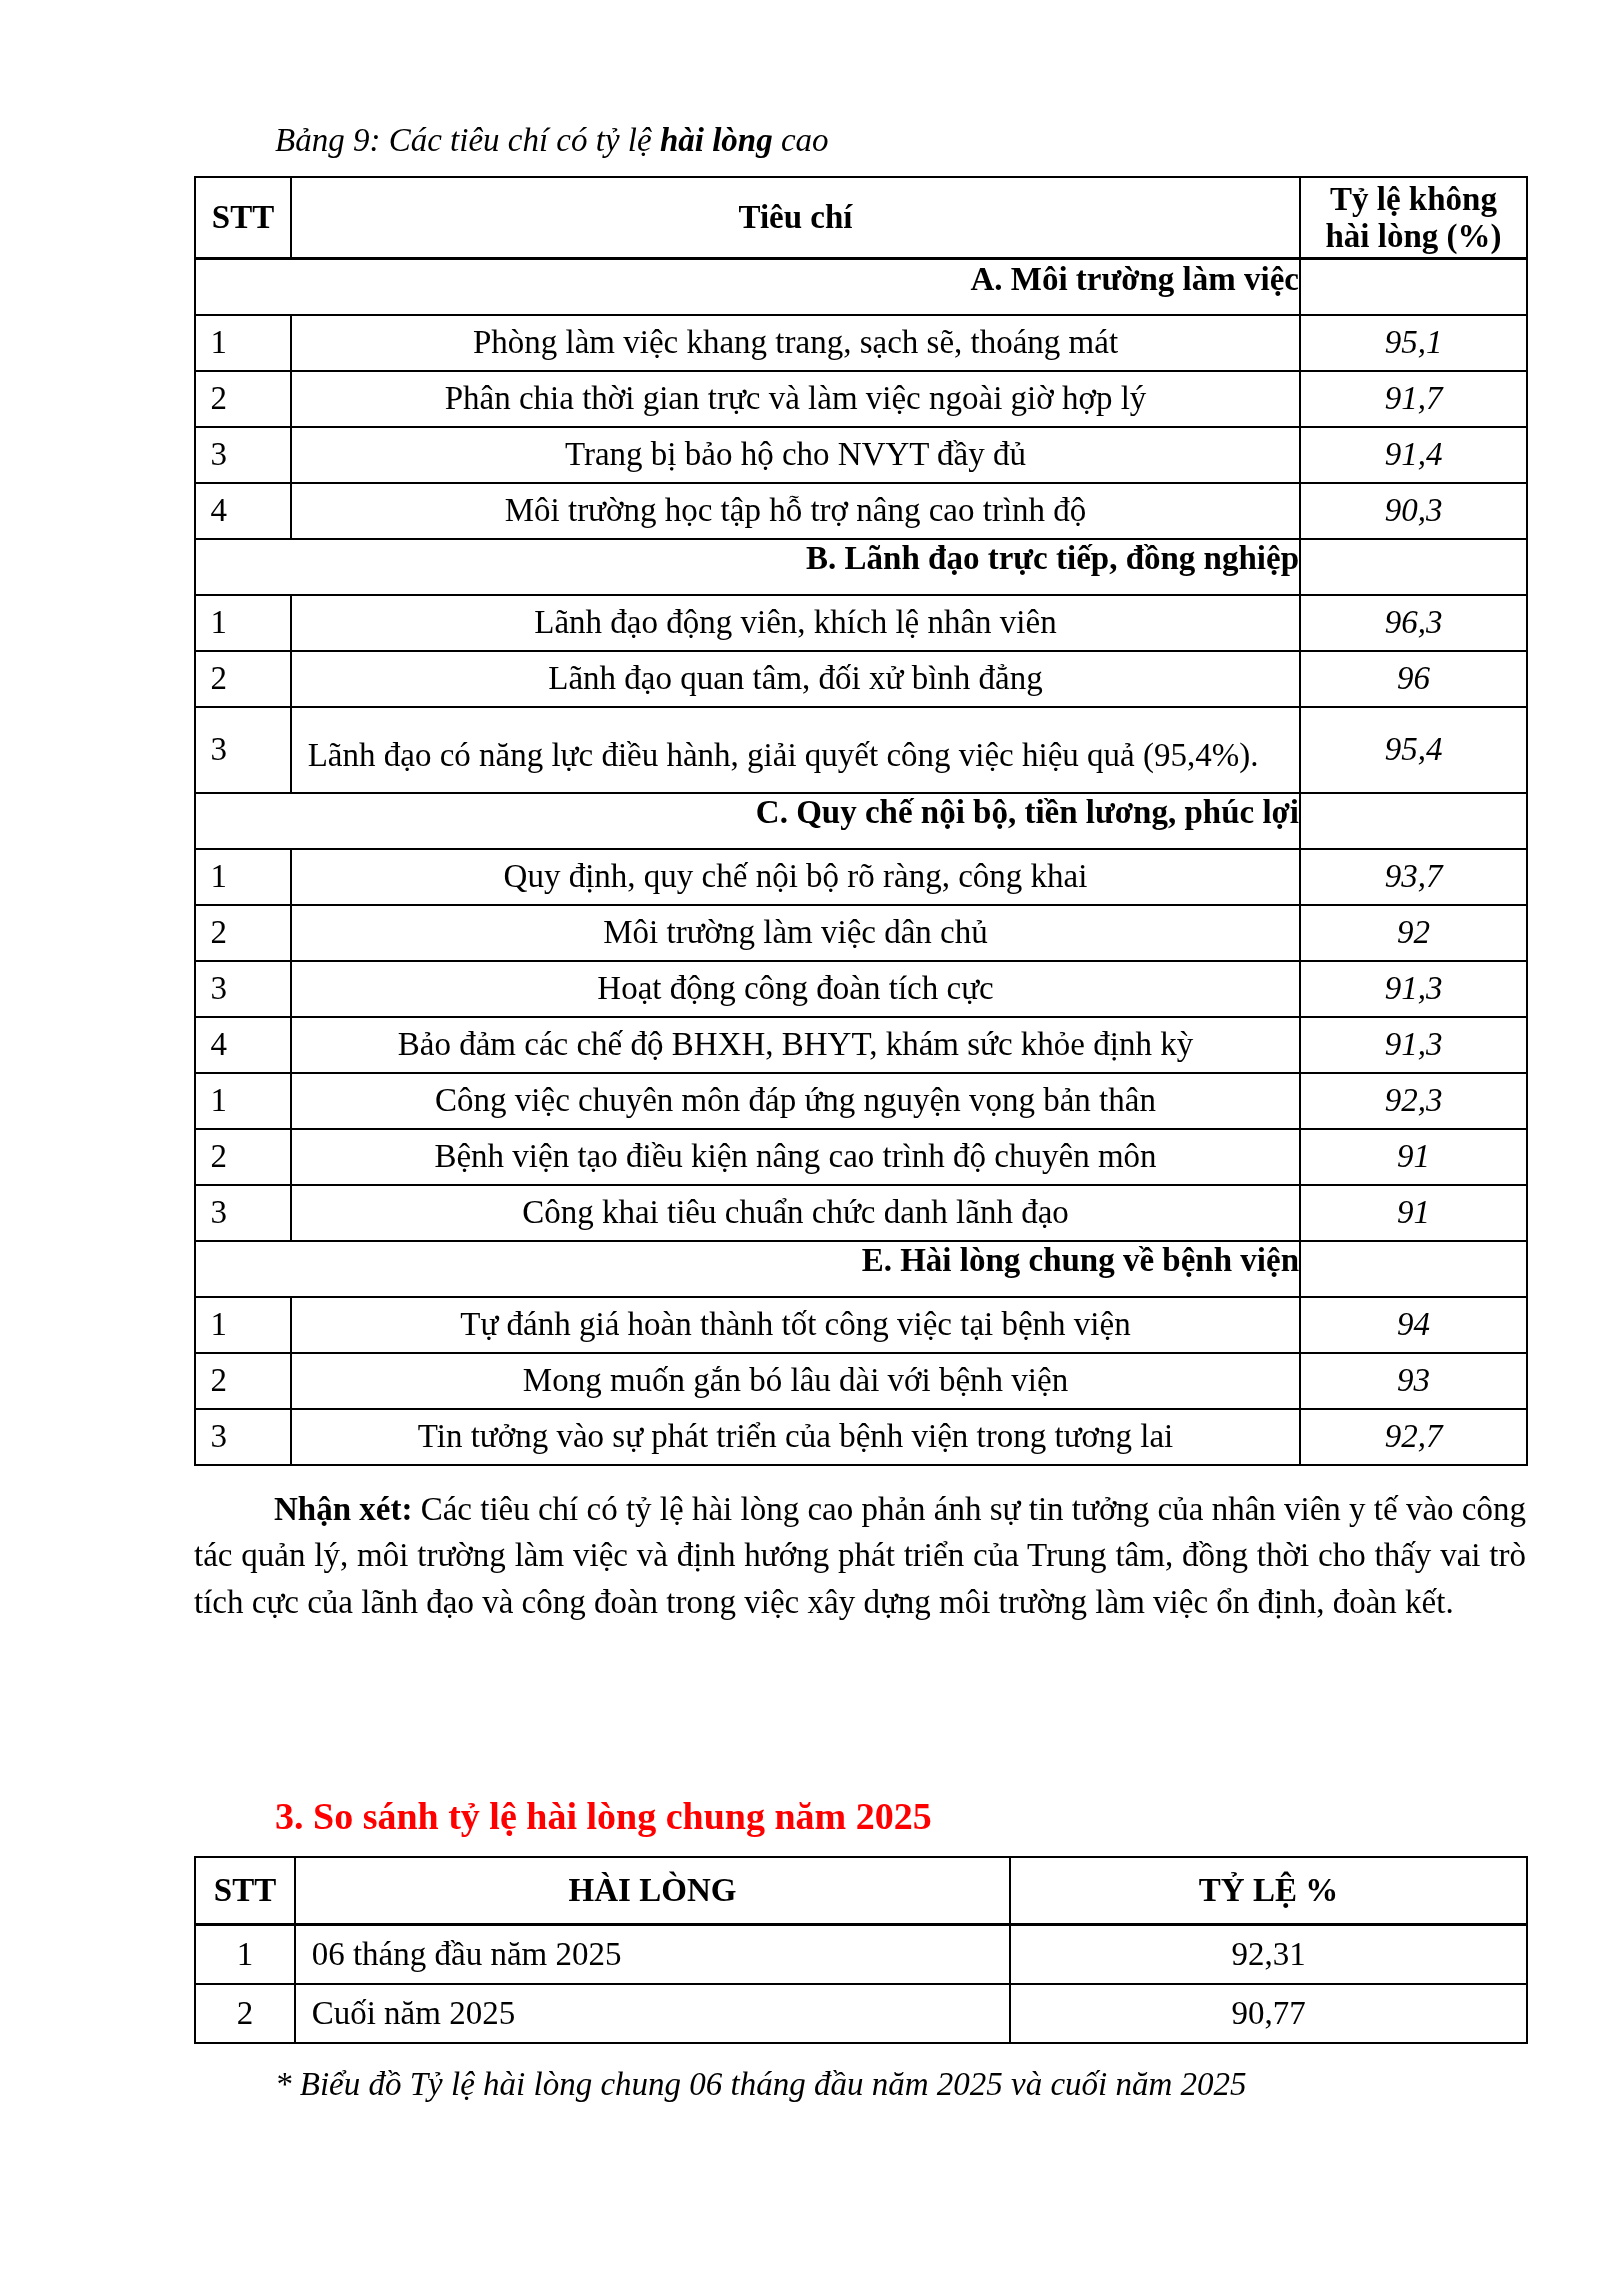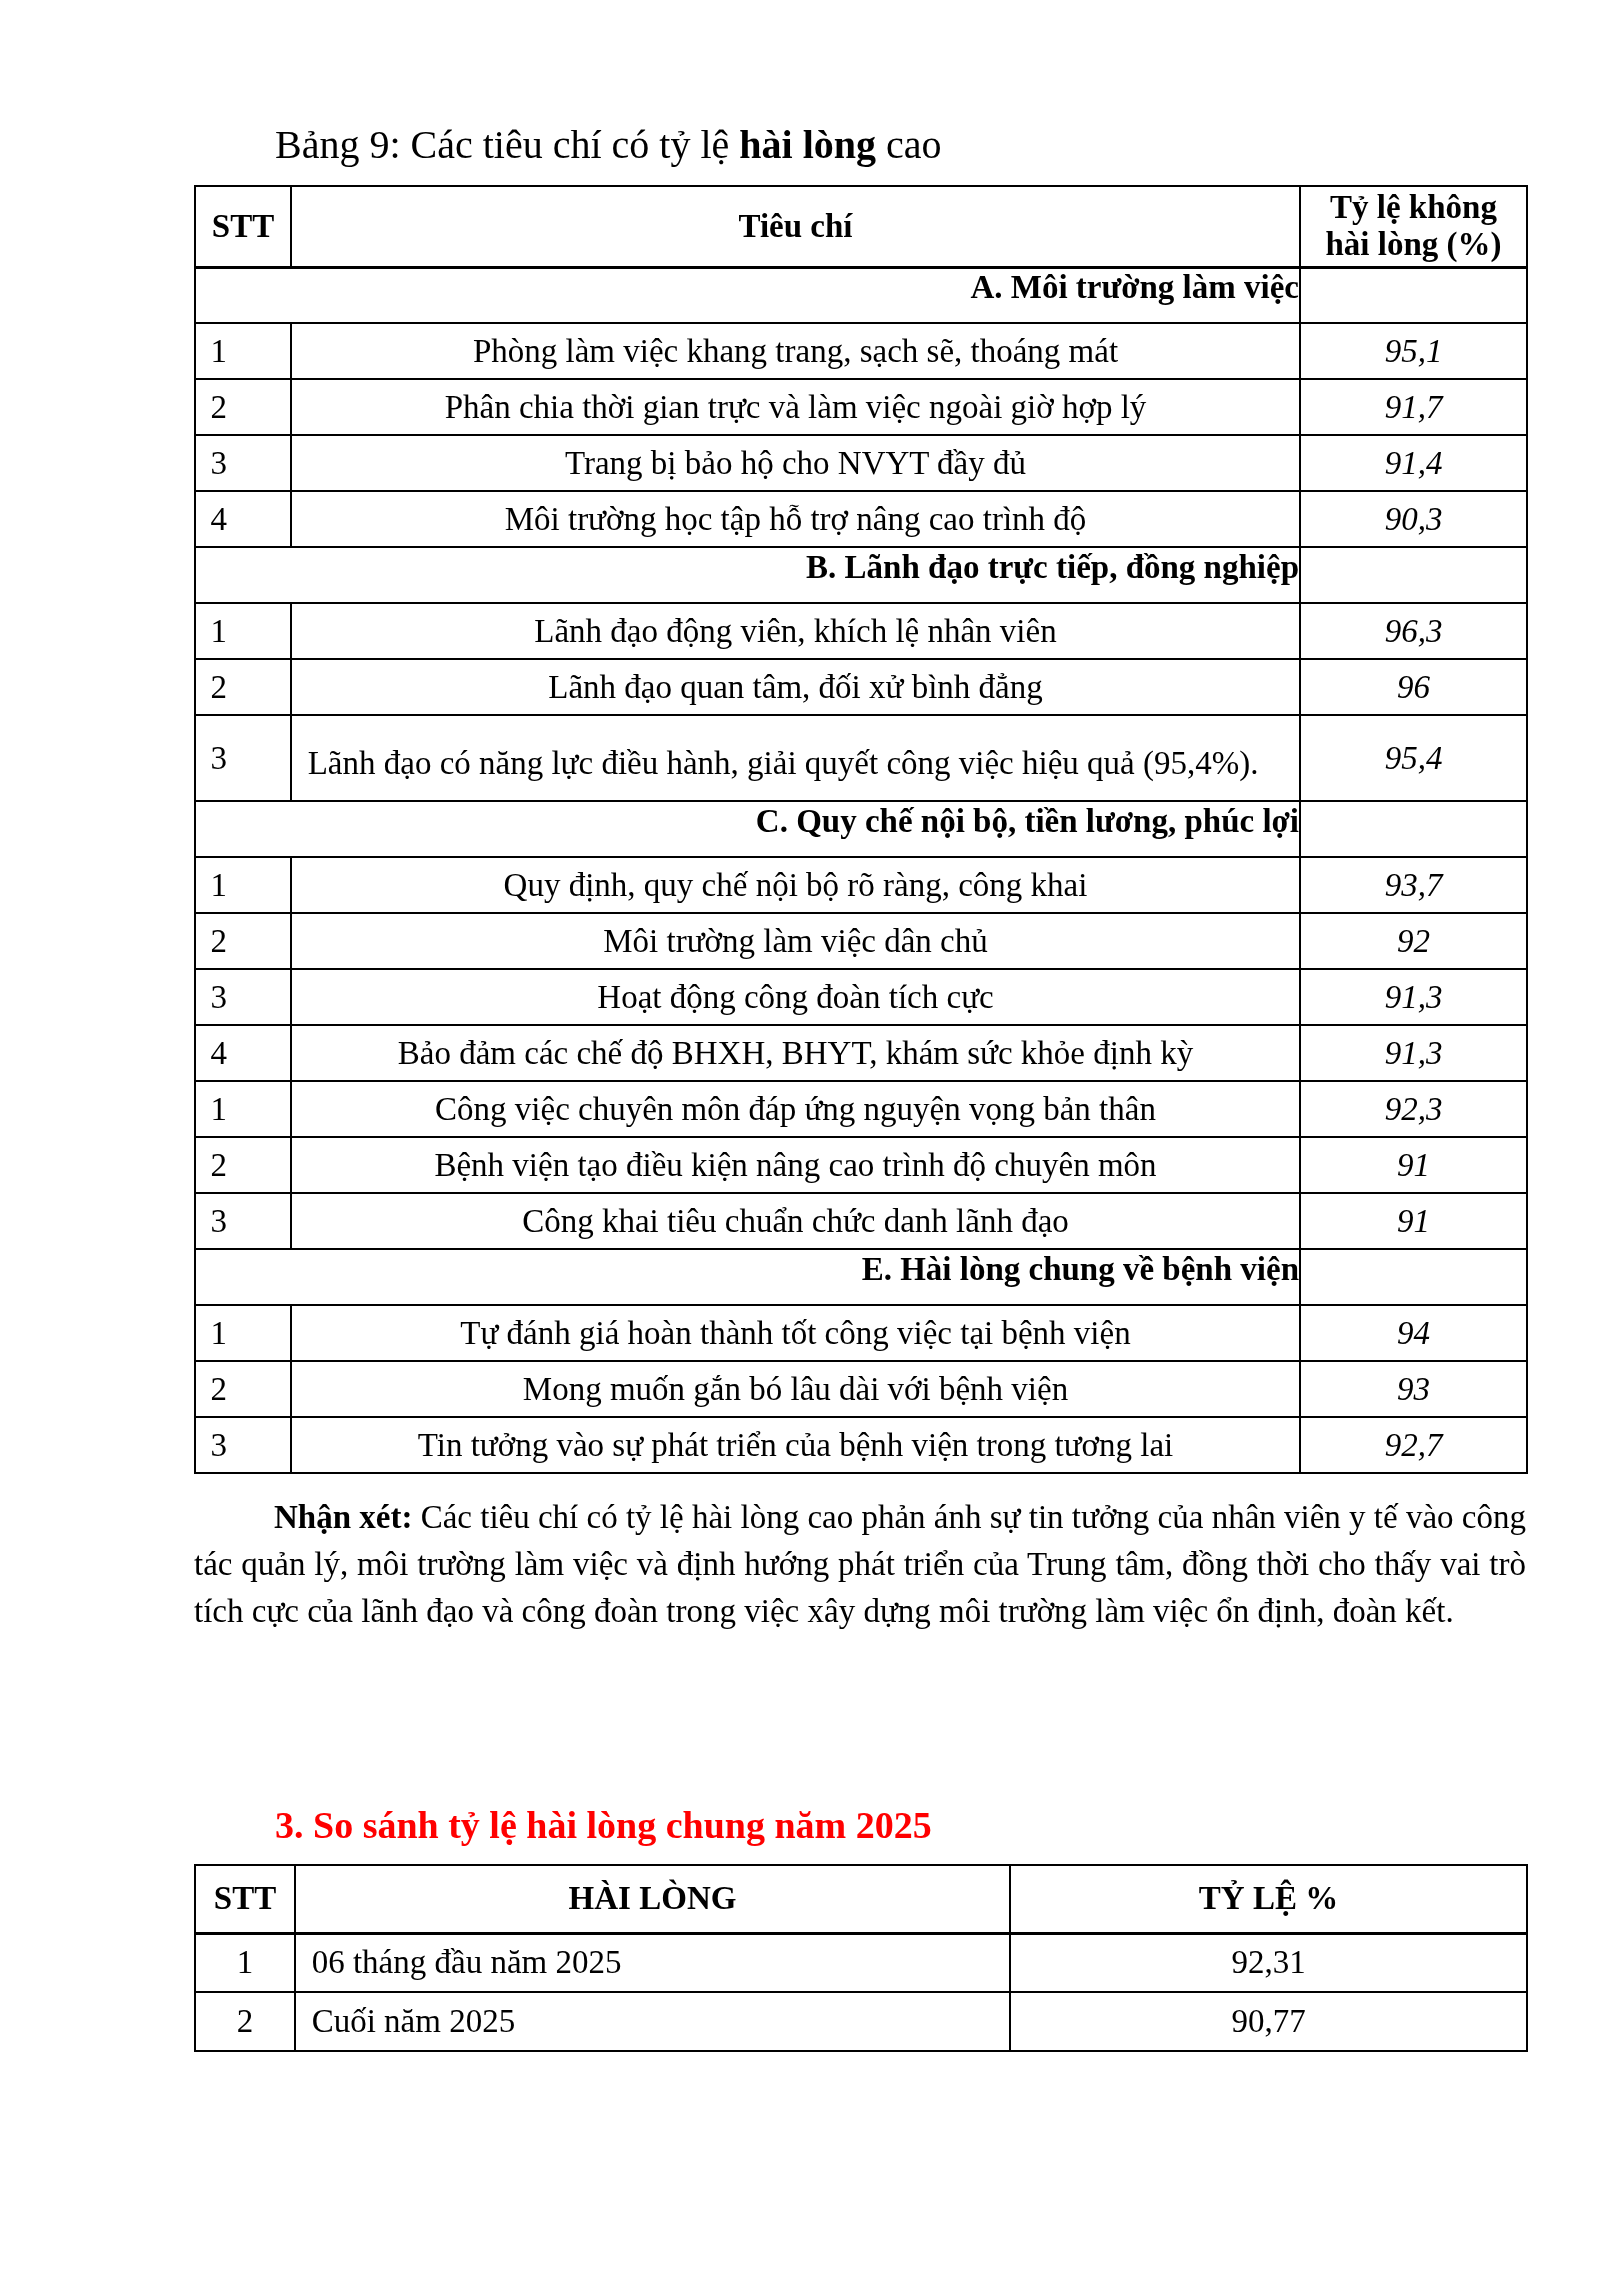--- a/index.html
+++ b/index.html
@@ -5,21 +5,22 @@
   html, body { margin: 0; padding: 0; background: #ffffff; }
   body {
     width: 1623px; height: 2295px;
     font-family: "Liberation Serif", "DejaVu Serif", serif;
     color: #000; overflow: hidden;
   }
   .page { position: relative; width: 1623px; height: 2295px; }
 
   .doc-title {
     margin: 121px 0 0 275px;
-    font-size: 40px;
+    font-style: italic;
+    font-size: 33px;
     line-height: 1.2;
   }
   .doc-title .b { font-weight: bold; }
 
   table { border-collapse: collapse; table-layout: fixed; }
   td, th { border: 2.6px solid #000; vertical-align: middle; box-sizing: border-box; }
 
   .t1 { margin: 15.7px 0 0 194px; width: 1332px; }
   .t1 .col-stt  { width: 96px; }
   .t1 .col-crit { width: 1009px; }
@@ -218,15 +219,16 @@
       <td class="c2-rate">92,31</td>
     </tr>
     <tr>
       <td class="c2-stt">2</td>
       <td class="c2-label">Cuối năm 2025</td>
       <td class="c2-rate">90,77</td>
     </tr>
   </tbody>
     </table>
 
+  <p class="chart-caption">* Biểu đồ Tỷ lệ hài lòng chung 06 tháng đầu năm 2025 và cuối năm 2025</p>
 
 </div>
 
 
 </body></html>

